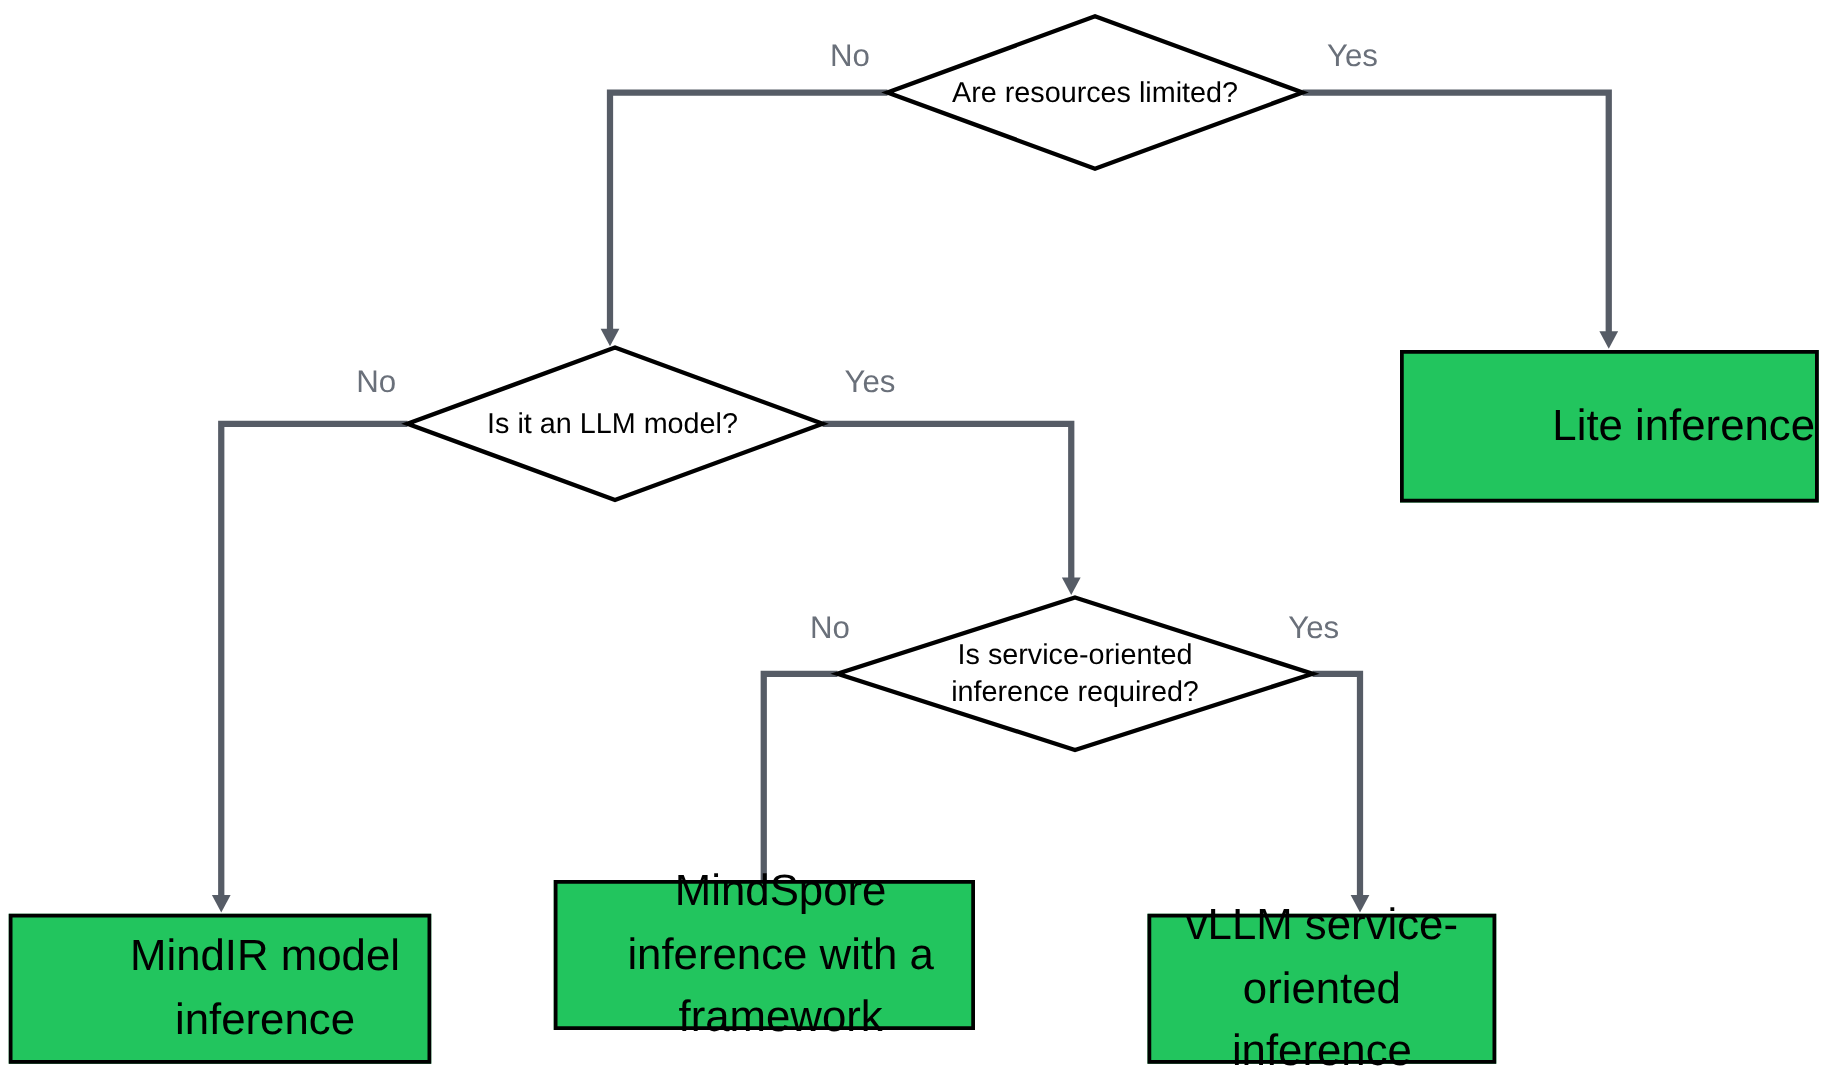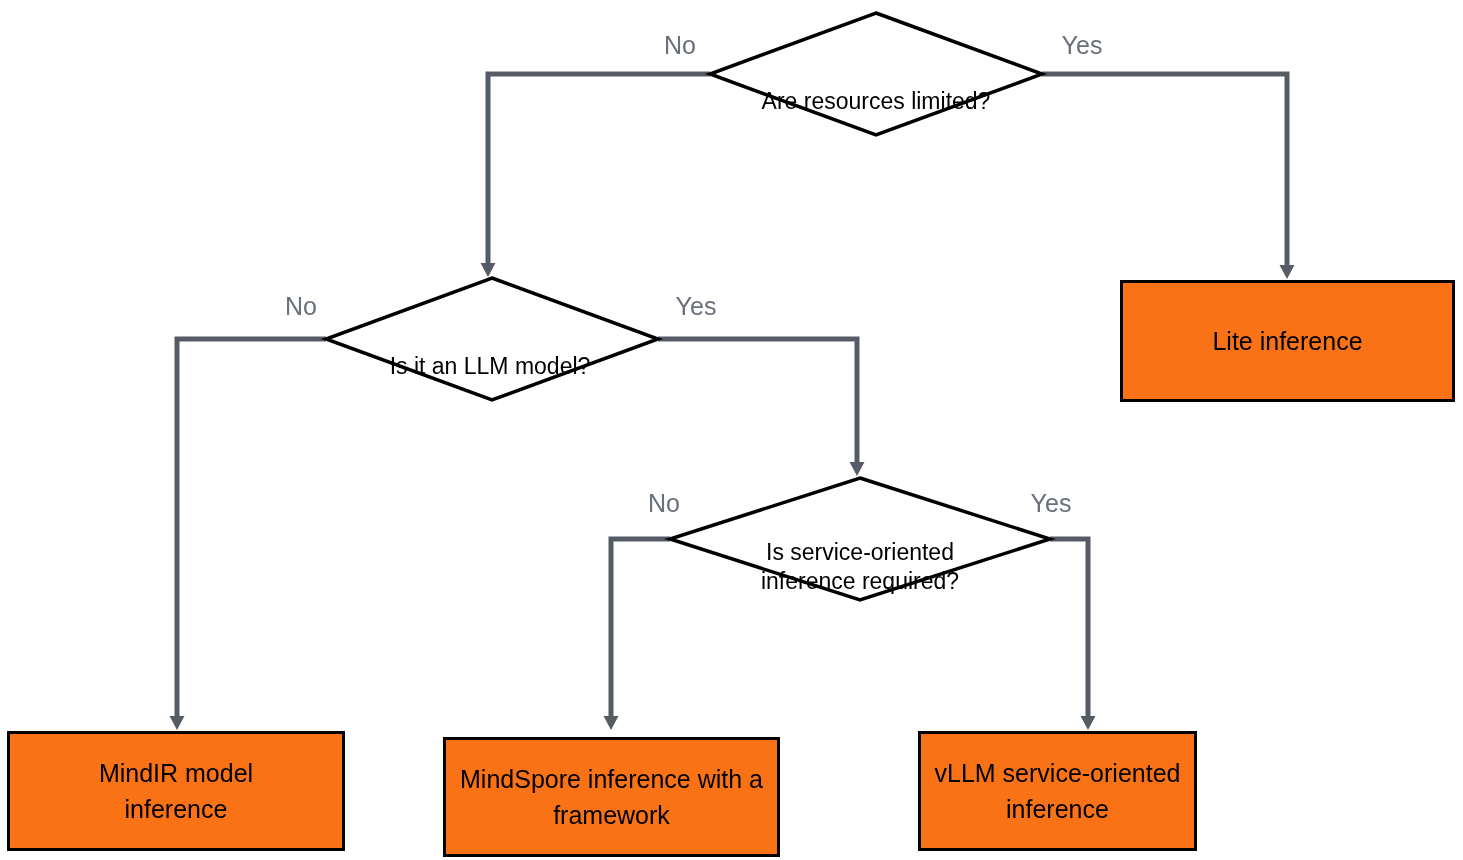--- a/index.html
+++ b/index.html
@@ -25,32 +25,31 @@
   .node-text {
     position: absolute;
     transform: translate(-50%, -50%);
     text-align: center;
     color: #000000;
     pointer-events: none;
   }
   .diamond-text {
     font-size: 23px;
     line-height: 1.28;
-    margin-top: 28px;
   }
   .box {
     position: absolute;
-    background: #f97316;
+    background: #22c55e;
     border: 3px solid #000000;
     box-sizing: border-box;
     display: flex;
     align-items: center;
-    justify-content: center;
+    justify-content: flex-end;
     text-align: center;
-    font-size: 25px;
+    font-size: 35px;
     line-height: 1.45;
     color: #000000;
   }
   .edge-label {
     position: absolute;
     transform: translate(-50%, -50%);
     font-size: 25px;
     color: #6a707a;
     white-space: nowrap;
   }
@@ -88,21 +87,21 @@
   <div class="node-text diamond-text" style="left:876px; top:74px; width:300px;">Are resources limited?</div>
   <div class="node-text diamond-text" style="left:490px; top:339px; width:300px;">Is it an LLM model?</div>
   <div class="node-text diamond-text" style="left:860px; top:539px; width:230px;">Is service-oriented inference required?</div>
 
   <div class="box" style="left:1120px; top:280px; width:335px; height:122px;">
     <span style="max-width:300px;">Lite inference</span>
   </div>
   <div class="box" style="left:7px; top:731px; width:338px; height:120px;">
     <span style="max-width:260px;">MindIR model inference</span>
   </div>
-  <div class="box" style="left:443px; top:737px; width:337px; height:120px;">
+  <div class="box" style="left:443px; top:704px; width:337px; height:120px;">
     <span style="max-width:305px;">MindSpore inference with a framework</span>
   </div>
   <div class="box" style="left:918px; top:731px; width:279px; height:120px;">
     <span style="max-width:305px;">vLLM service-oriented inference</span>
   </div>
 
   <div class="edge-label" style="left:680px; top:45px;">No</div>
   <div class="edge-label" style="left:1082px; top:45px;">Yes</div>
   <div class="edge-label" style="left:301px; top:306px;">No</div>
   <div class="edge-label" style="left:696px; top:306px;">Yes</div>

